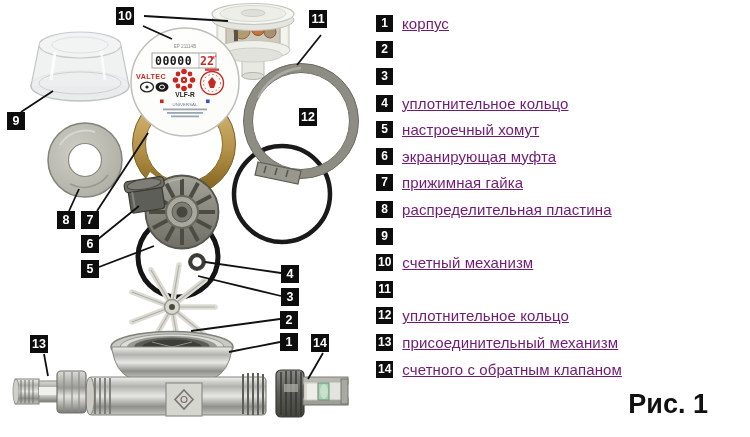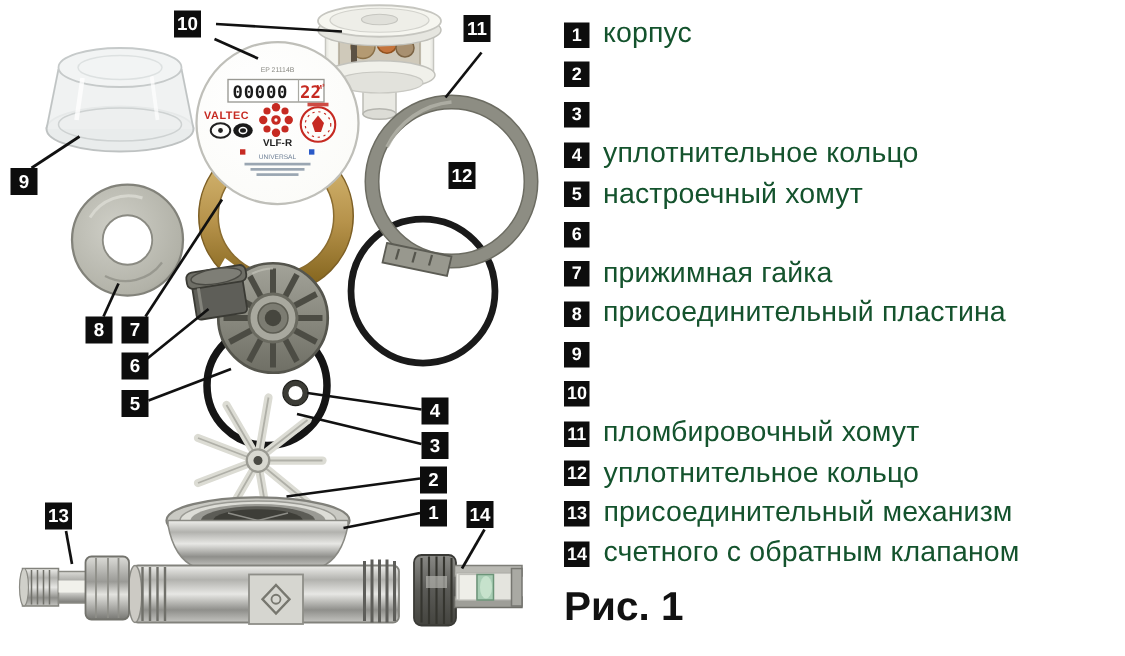--- a/index.html
+++ b/index.html
@@ -10,22 +10,22 @@
   
   .callout{position:absolute;background:#0d0d0d;color:#fff;font-weight:bold;font-size:12.5px;
            height:18px;min-width:18px;line-height:18px;text-align:center;padding:0 2px;
            box-sizing:border-box;letter-spacing:0;}
   
   .legend{position:absolute;left:376px;top:10px;width:372px;}
   .legend-row{display:flex;align-items:center;height:26.6px;gap:9px;}
   .legend-badge{background:#0d0d0d;color:#fff;font-weight:bold;font-size:12px;height:17px;
                 min-width:17px;line-height:17px;text-align:center;padding:0 2px;box-sizing:border-box;
                 flex:0 0 auto;}
-  .legend-label{font-size:19px;color:#14532d;white-space:nowrap;letter-spacing:0.1px;}
-  .caption{margin-top:7px;margin-right:40px;text-align:left;font-size:27px;font-weight:bold;color:#111;}
+  .legend-label{font-size:15px;color:#701a75;white-space:nowrap;letter-spacing:0.1px;text-decoration:underline;}
+  .caption{margin-top:7px;margin-right:40px;text-align:right;font-size:27px;font-weight:bold;color:#111;}
 </style>
 </head>
 <body>
 
 <div class="screen">
 
   <div class="diagram">
     <svg width="375" height="437" viewBox="0 0 375 437">
       <defs>
         <linearGradient id="chromeV" x1="0" y1="0" x2="0" y2="1">
@@ -350,38 +350,39 @@
     <div class="legend-row">
       <span class="legend-badge">4</span>
       <span class="legend-label">уплотнительное кольцо</span>
     </div>
     <div class="legend-row">
       <span class="legend-badge">5</span>
       <span class="legend-label">настроечный хомут</span>
     </div>
     <div class="legend-row">
       <span class="legend-badge">6</span>
+      <span class="legend-label">экранирующая муфта</span>
     </div>
     <div class="legend-row">
       <span class="legend-badge">7</span>
       <span class="legend-label">прижимная гайка</span>
     </div>
     <div class="legend-row">
       <span class="legend-badge">8</span>
-      <span class="legend-label">присоединительный пластина</span>
+      <span class="legend-label">распределительная пластина</span>
     </div>
     <div class="legend-row">
       <span class="legend-badge">9</span>
     </div>
     <div class="legend-row">
       <span class="legend-badge">10</span>
+      <span class="legend-label">счетный механизм</span>
     </div>
     <div class="legend-row">
       <span class="legend-badge">11</span>
-      <span class="legend-label">пломбировочный хомут</span>
     </div>
     <div class="legend-row">
       <span class="legend-badge">12</span>
       <span class="legend-label">уплотнительное кольцо</span>
     </div>
     <div class="legend-row">
       <span class="legend-badge">13</span>
       <span class="legend-label">присоединительный механизм</span>
     </div>
     <div class="legend-row">

